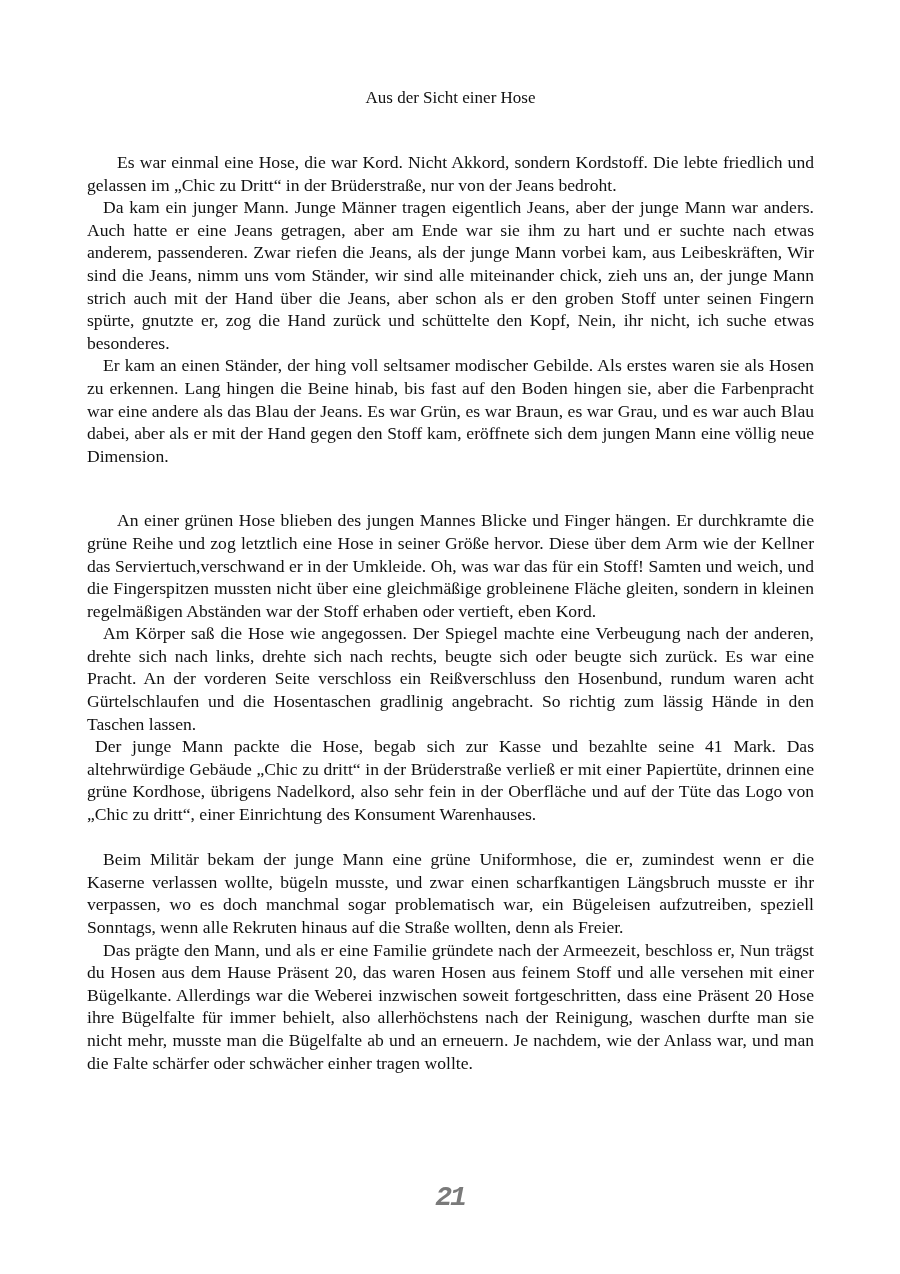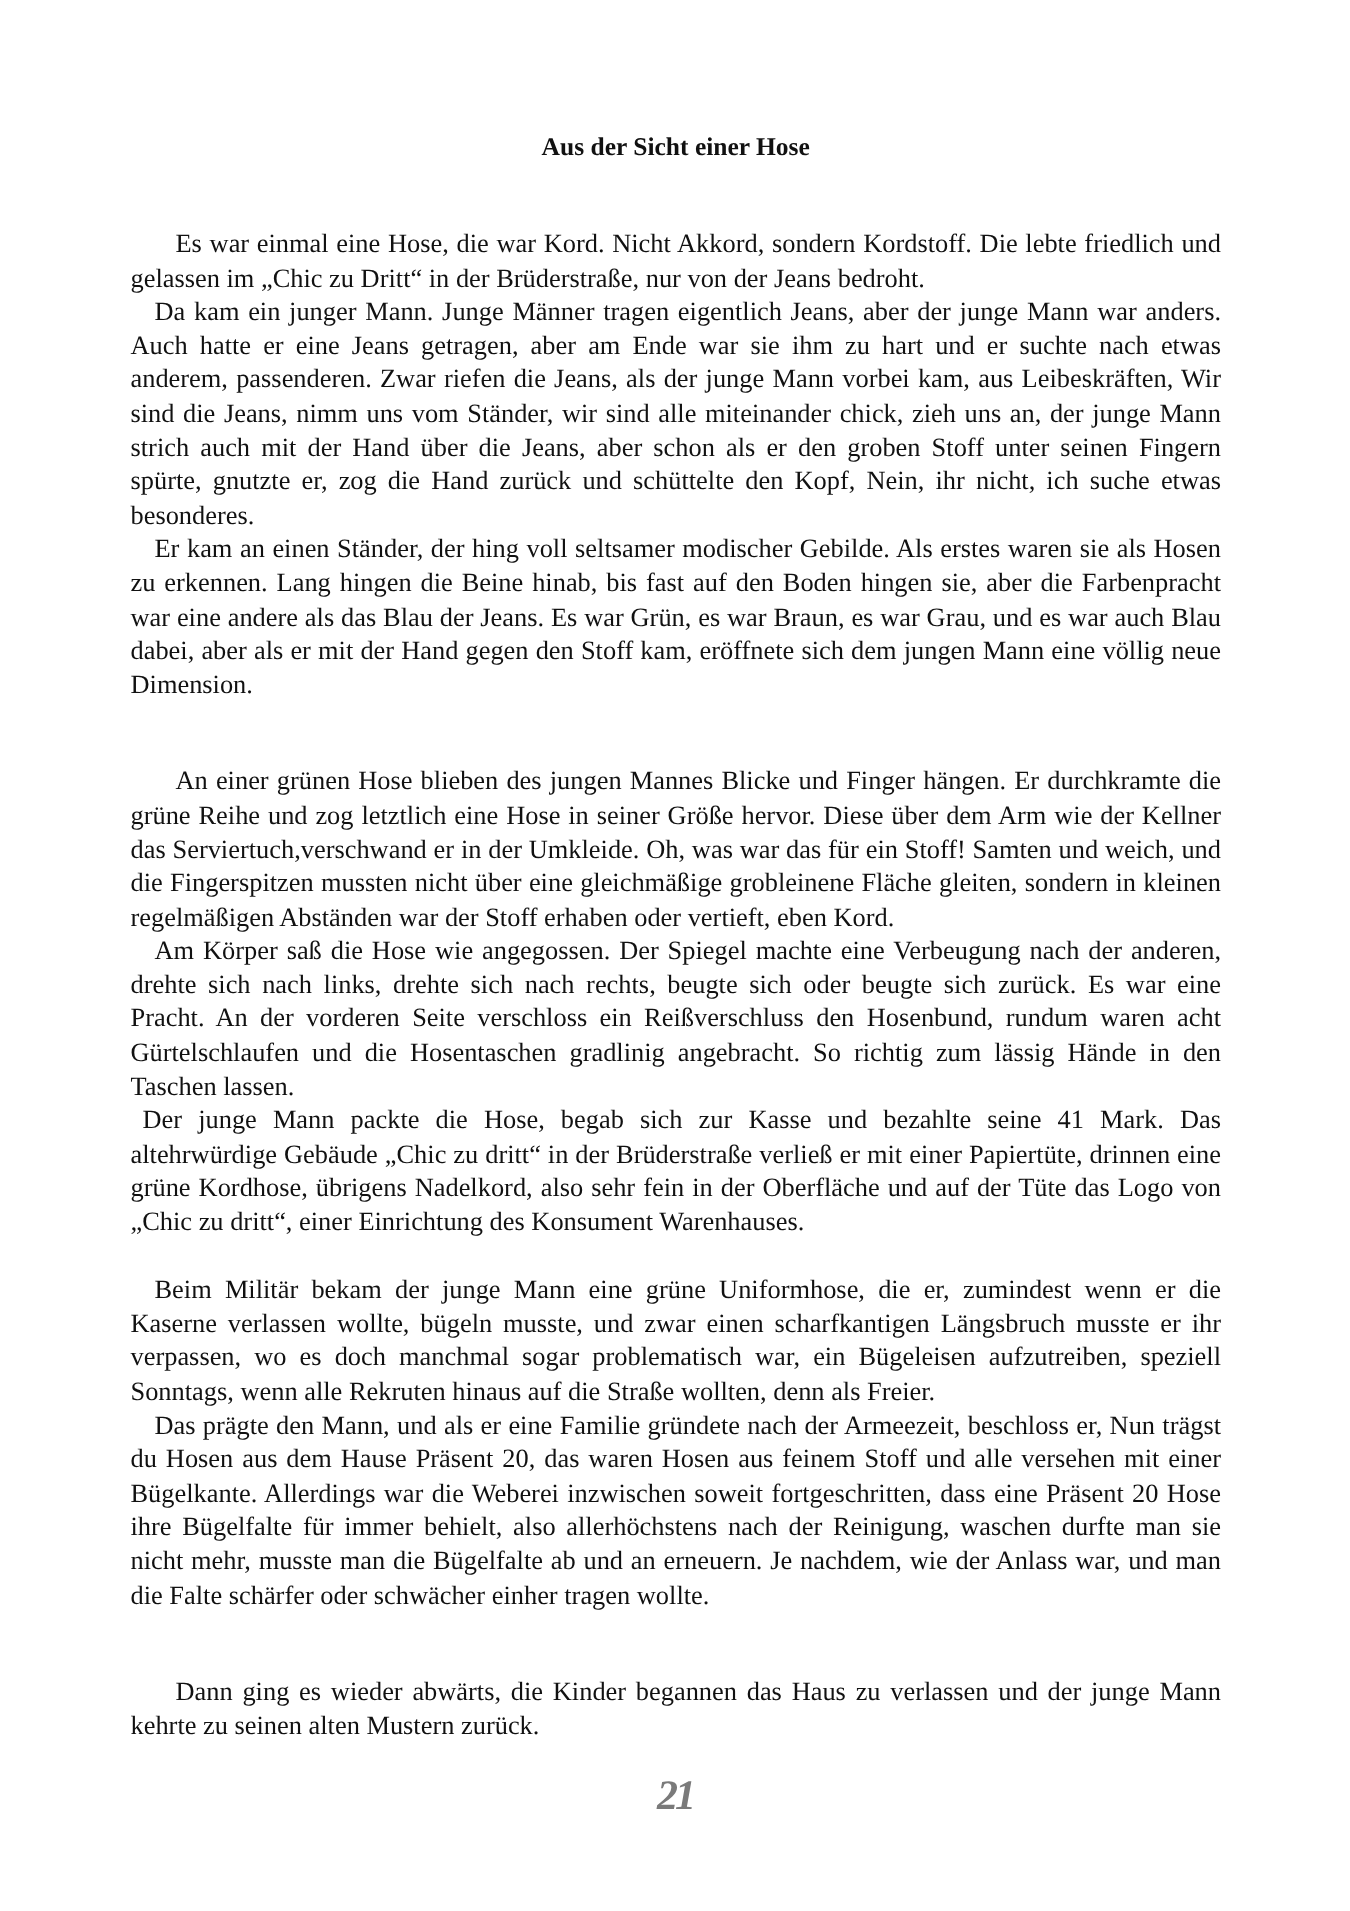--- a/index.html
+++ b/index.html
@@ -15,37 +15,36 @@
     .para {
       margin: 0; text-align: justify; text-align-last: left;
     }
     .ind-lg { text-indent: 30px; margin-top: 42px; }
     .ind-md { text-indent: 16px; }
     .ind-sm { text-indent: 12px; }
     .ind-xs { text-indent: 8px; }
     .gap { height: 22.6px; }
     .page-number {
       position: absolute; left: 0; width: 900px; top: 1182px; text-align: center;
-      font-family: Liberation Serif, serif; font-weight: bold; font-size: 28px;
+      font-family: Liberation Mono, monospace; font-weight: bold; font-size: 28px;
       color: #7a7a7a; letter-spacing: -2px; font-style: italic;
     }
   </style>
 </head>
 <body>
 
 <div class="page">
-  <h1 class="title" style="font-weight:bold;">Aus der Sicht einer Hose</h1>
+  <h1 class="title" style="font-weight:normal;">Aus der Sicht einer Hose</h1>
 
   <p class="para ind-lg">Es war einmal eine Hose, die war Kord. Nicht Akkord, sondern Kordstoff. Die lebte friedlich und gelassen im „Chic zu Dritt“ in der Brüderstraße, nur von der Jeans bedroht.</p>
   <p class="para ind-md">Da kam ein junger Mann. Junge Männer tragen eigentlich Jeans, aber der junge Mann war anders. Auch hatte er eine Jeans getragen, aber am Ende war sie ihm zu hart und er suchte nach etwas anderem, passenderen. Zwar riefen die Jeans, als der junge Mann vorbei kam, aus Leibeskräften, Wir sind die Jeans, nimm uns vom Ständer, wir sind alle miteinander chick, zieh uns an, der junge Mann strich auch mit der Hand über die Jeans, aber schon als er den groben Stoff unter seinen Fingern spürte, gnutzte er, zog die Hand zurück und schüttelte den Kopf, Nein, ihr nicht, ich suche etwas besonderes.</p>
   <p class="para ind-md">Er kam an einen Ständer, der hing voll seltsamer modischer Gebilde. Als erstes waren sie als Hosen zu erkennen. Lang hingen die Beine hinab, bis fast auf den Boden hingen sie, aber die Farbenpracht war eine andere als das Blau der Jeans. Es war Grün, es war Braun, es war Grau, und es war auch Blau dabei, aber als er mit der Hand gegen den Stoff kam, eröffnete sich dem jungen Mann eine völlig neue Dimension.</p>
   <p class="para ind-lg">An einer grünen Hose blieben des jungen Mannes Blicke und Finger hängen. Er durchkramte die grüne Reihe und zog letztlich eine Hose in seiner Größe hervor. Diese über dem Arm wie der Kellner das Serviertuch,verschwand er in der Umkleide. Oh, was war das für ein Stoff! Samten und weich, und die Fingerspitzen mussten nicht über eine gleichmäßige grobleinene Fläche gleiten, sondern in kleinen regelmäßigen Abständen war der Stoff erhaben oder vertieft, eben Kord.</p>
   <p class="para ind-md">Am Körper saß die Hose wie angegossen. Der Spiegel machte eine Verbeugung nach der anderen, drehte sich nach links, drehte sich nach rechts, beugte sich oder beugte sich zurück. Es war eine Pracht. An der vorderen Seite verschloss ein Reißverschluss den Hosenbund, rundum waren acht Gürtelschlaufen und die Hosentaschen gradlinig angebracht. So richtig zum lässig Hände in den Taschen lassen.</p>
   <p class="para ind-xs">Der junge Mann packte die Hose, begab sich zur Kasse und bezahlte seine 41 Mark. Das altehrwürdige Gebäude „Chic zu dritt“ in der Brüderstraße verließ er mit einer Papiertüte, drinnen eine grüne Kordhose, übrigens Nadelkord, also sehr fein in der Oberfläche und auf der Tüte das Logo von „Chic zu dritt“, einer Einrichtung des Konsument Warenhauses.</p>
 
   <div class="gap"></div>
 
   <p class="para ind-md">Beim Militär bekam der junge Mann eine grüne Uniformhose, die er, zumindest wenn er die Kaserne verlassen wollte, bügeln musste, und zwar einen scharfkantigen Längsbruch musste er ihr verpassen, wo es doch manchmal sogar problematisch war, ein Bügeleisen aufzutreiben, speziell Sonntags, wenn alle Rekruten hinaus auf die Straße wollten, denn als Freier.</p>
   <p class="para ind-md">Das prägte den Mann, und als er eine Familie gründete nach der Armeezeit, beschloss er, Nun trägst du Hosen aus dem Hause Präsent 20, das waren Hosen aus feinem Stoff und alle versehen mit einer Bügelkante. Allerdings war die Weberei inzwischen soweit fortgeschritten, dass eine Präsent 20 Hose ihre Bügelfalte für immer behielt, also allerhöchstens nach der Reinigung, waschen durfte man sie nicht mehr, musste man die Bügelfalte ab und an erneuern. Je nachdem, wie der Anlass war, und man die Falte schärfer oder schwächer einher tragen wollte.</p>
-  <p class="para ind-lg">Dann ging es wieder abwärts, die Kinder begannen das Haus zu verlassen und der junge Mann kehrte zu seinen alten Mustern zurück.</p>
 </div>
 
 <div class="page-number">21</div>
 
 </body></html>

